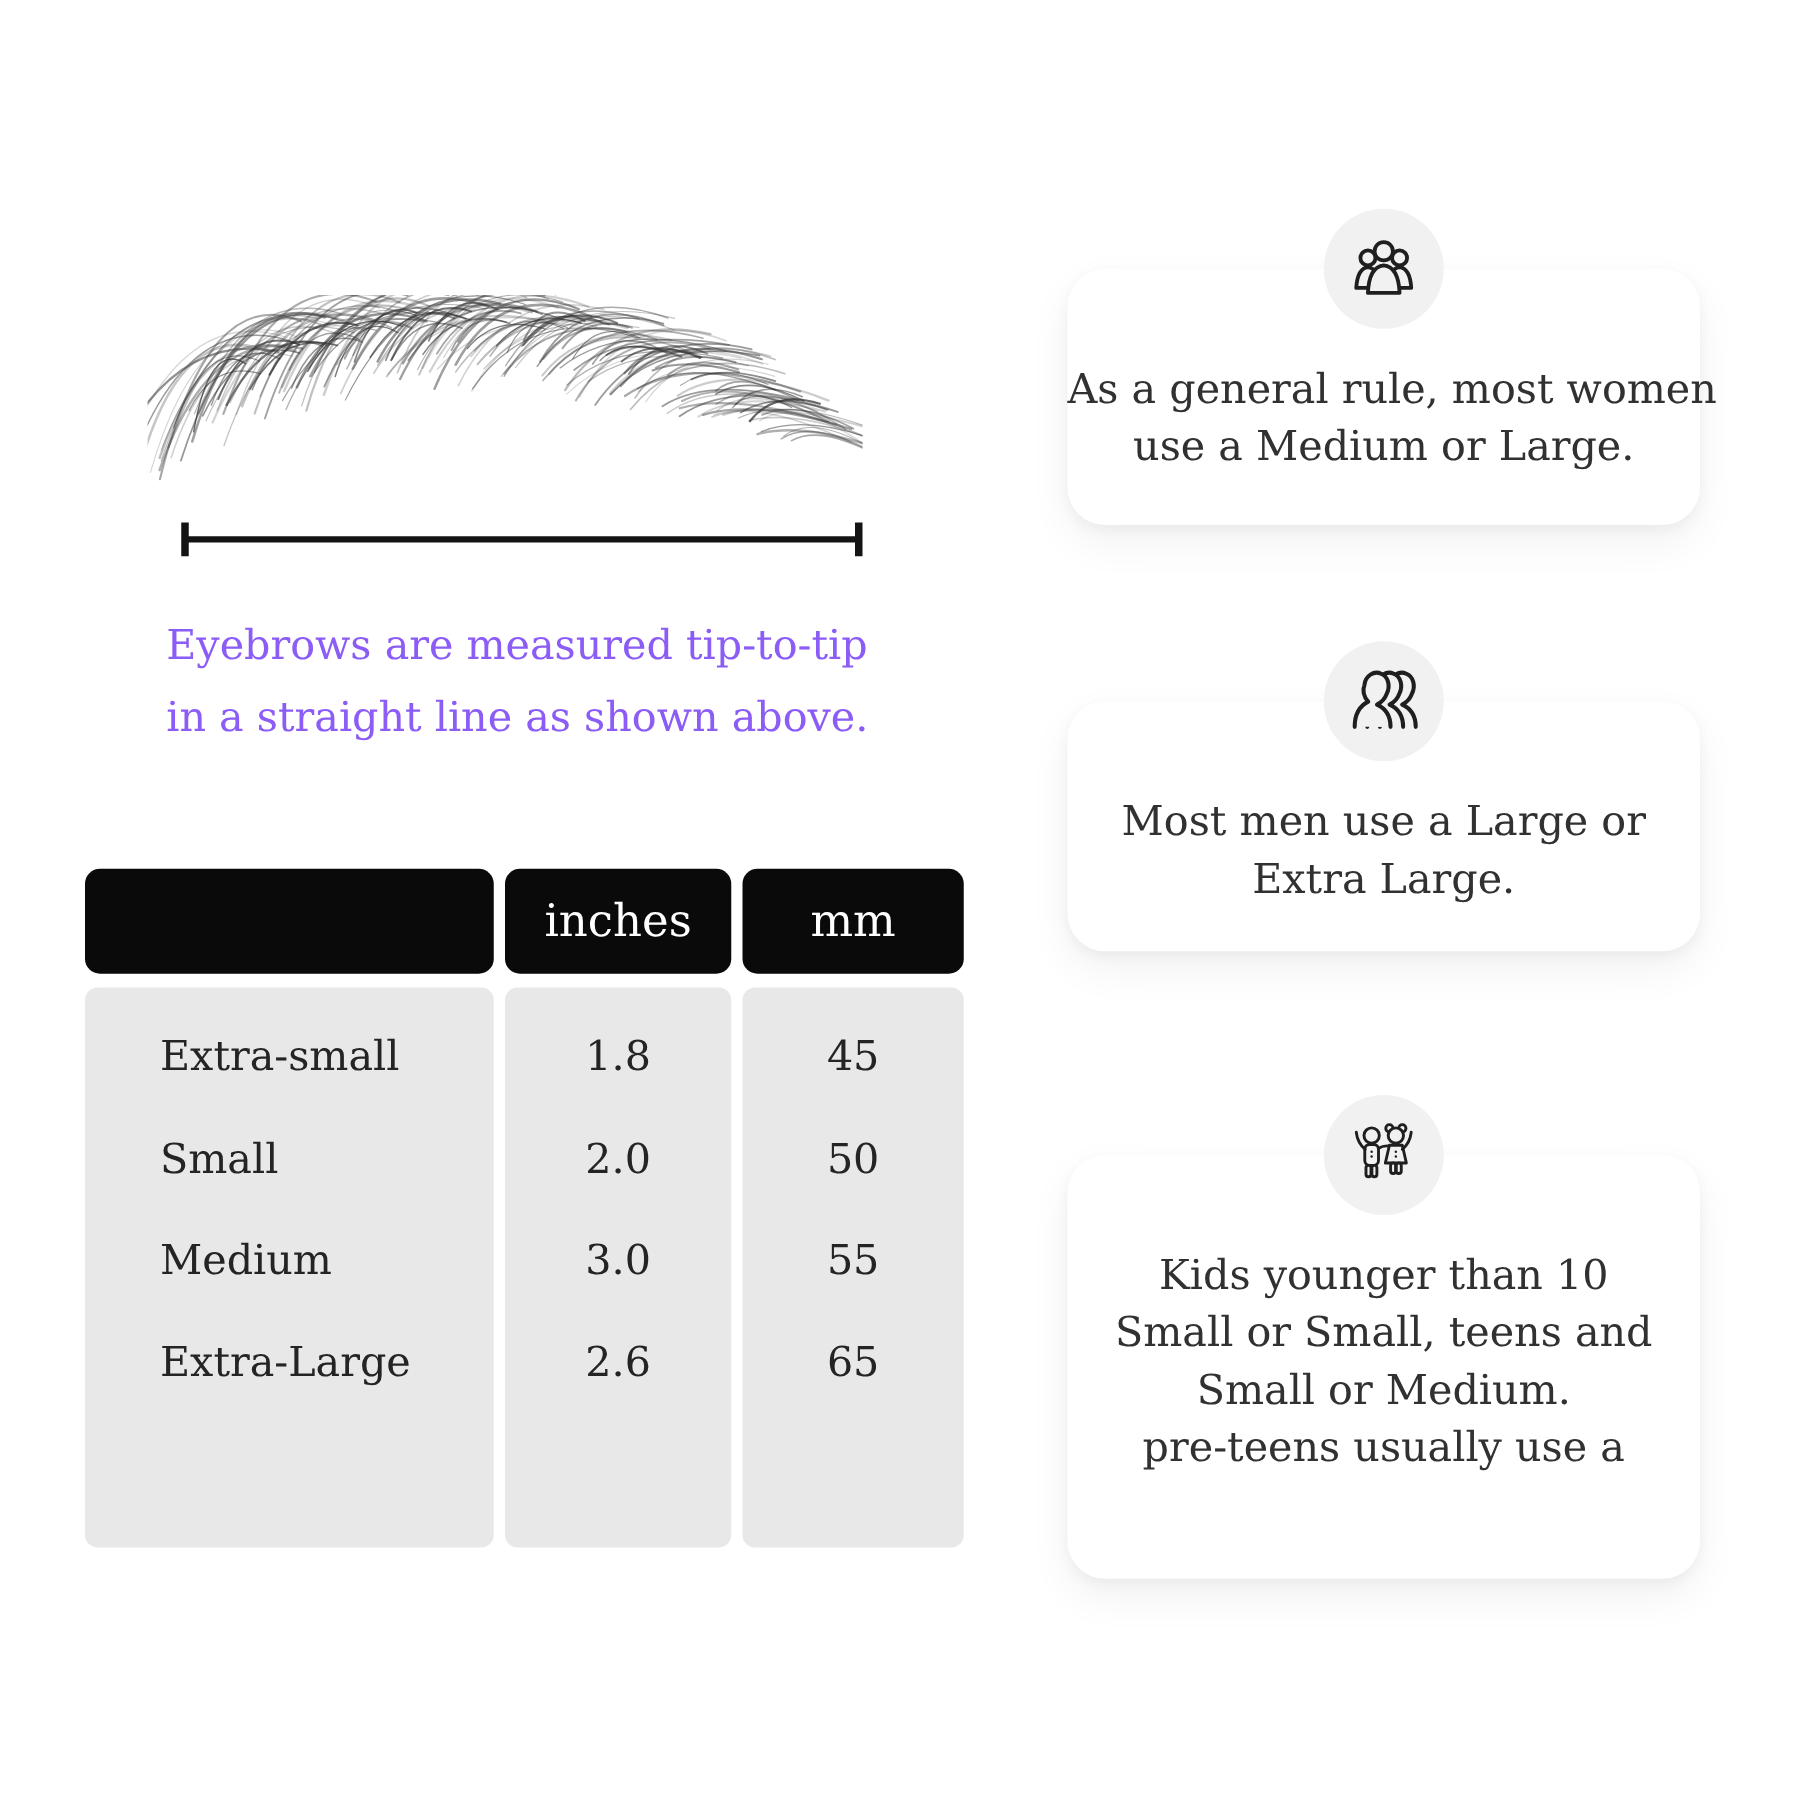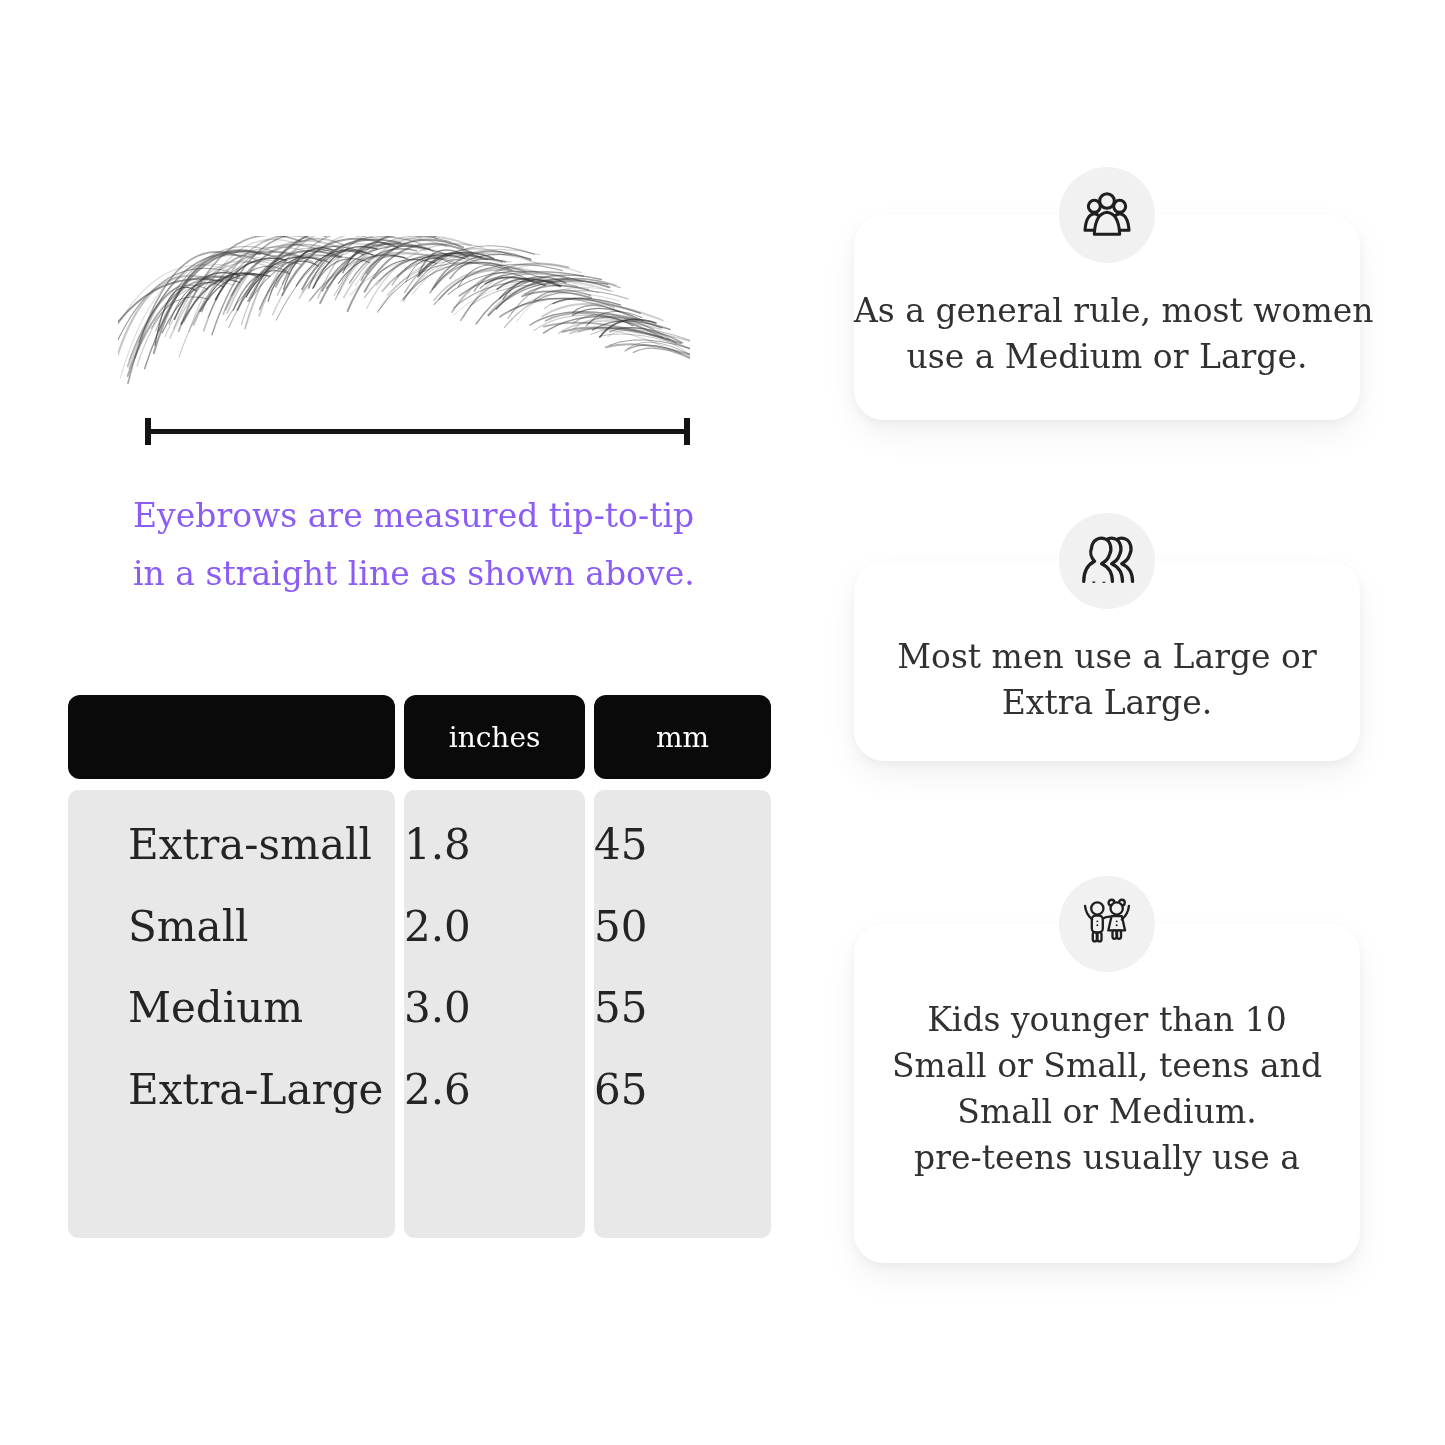--- a/index.html
+++ b/index.html
@@ -15,27 +15,27 @@
   .mline .capL{left:-2px;}
   .mline .capR{right:-2px;}
   .caption{position:absolute;left:133px;top:487px;margin:0;width:600px;
     font-size:33px;line-height:58px;color:#8b5cf6;}
   .caption span{display:block;white-space:nowrap;}
 
   
   .table{position:absolute;left:68px;top:695px;width:703px;height:543px;}
   .grid3{display:grid;grid-template-columns:327px 181px 177px;column-gap:9px;}
   .thead .hcell{height:84px;background:#0a0a0a;border-radius:12px;color:#ffffff;
-    display:flex;align-items:center;justify-content:center;font-size:28px;}
+    display:flex;align-items:center;justify-content:center;font-size:36px;}
   .tbody-bg{position:absolute;left:0;top:95px;width:703px;height:448px;}
   .tbody-bg .bcell{background:#e8e8e8;border-radius:10px;height:448px;}
   .rows{position:absolute;left:0;top:95px;width:703px;height:448px;padding-top:14px;box-sizing:border-box;}
-  .trow{height:81.5px;align-items:center;font-size:42px;color:#242424;}
+  .trow{height:81.5px;align-items:center;font-size:33px;color:#242424;}
   .cell-size{padding-left:60px;}
-  .cell-num{}
+  .cell-num{text-align:center;}
 
   
   .card{position:absolute;left:854px;width:506px;background:#ffffff;border-radius:30px;
     box-shadow:0 14px 34px rgba(0,0,0,0.055),0 4px 10px rgba(0,0,0,0.045);}
   .card-women{top:215px;height:205px;}
   .card-men{top:561px;height:200px;}
   .card-kids{top:924px;height:339px;}
   .icon-circle{position:absolute;top:-48px;left:50%;transform:translateX(-50%);
     width:96px;height:96px;border-radius:50%;background:#f1f1f1;
     display:flex;align-items:center;justify-content:center;}

